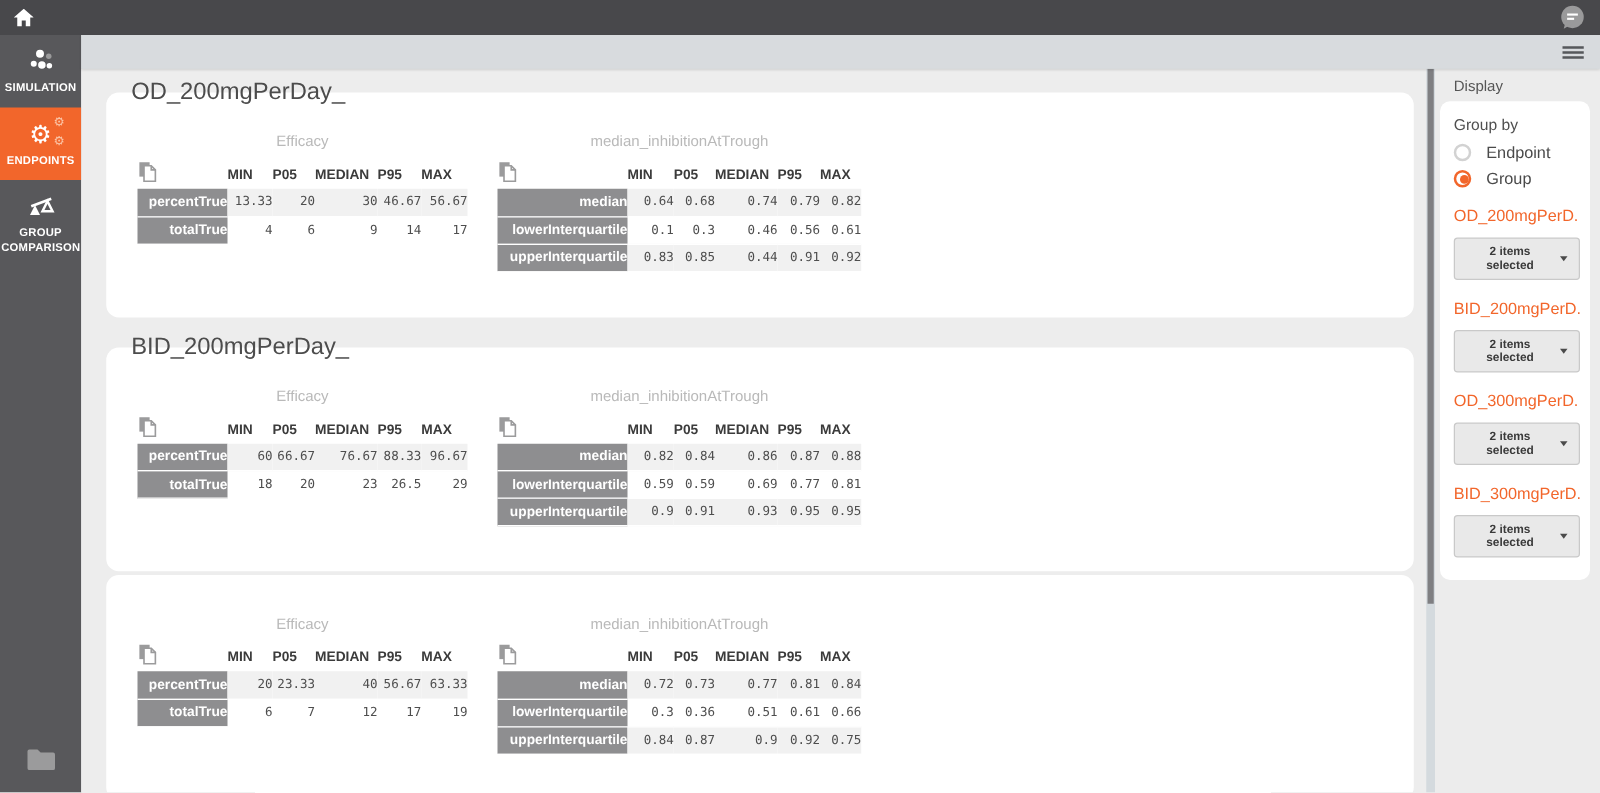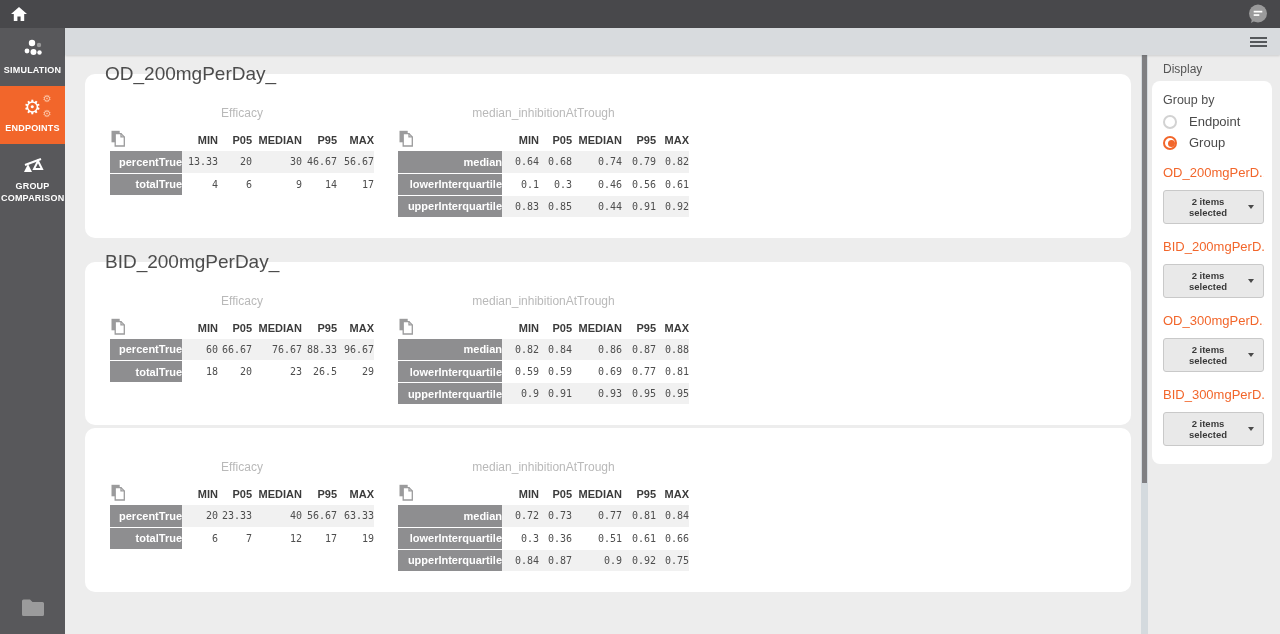--- a/index.html
+++ b/index.html
@@ -42,27 +42,27 @@
 
   .content-row { flex:1; display:flex; min-height:0; }
   .main-scroll { width:1076px; background:#ededed; padding-top:8px; overflow:hidden; }
   .vscroll { width:7px; background:#d4dade; position:relative; flex:none; }
   .vthumb { position:absolute; top:0; left:1px; width:5px; height:428px; background:#7f7f82; }
   .right-panel { width:132px; background:#ececec; flex:none; }
 
   
   .section { margin:0 10px 13px 20px; }
   .sec-title { font-size:19px; font-weight:400; color:#4c4c4c; margin:0 0 0 20px; height:21px; line-height:21px; position:relative; z-index:2; }
-  .card { background:#fff; border-radius:10px; margin-top:-10px; padding:32px 20px 20px 25px; }
+  .card { background:#fff; border-radius:10px; margin-top:-10px; padding:32px 20px 36px 25px; }
   .tables { display:flex; gap:24px; align-items:flex-start; }
   .gtitle { text-align:center; color:#b9b9b9; font-size:12px; margin-bottom:9px; }
   table.t { border-collapse:collapse; table-layout:fixed; }
   table.t th, table.t td { height:22px; padding:0; }
   th.icon-cell { text-align:left; vertical-align:bottom; padding-bottom:2px; }
-  th.colh { font-size:11px; font-weight:bold; color:#3b3b3b; text-align:right; padding-right:6px;margin-top:44px; }
+  th.colh { font-size:11px; font-weight:bold; color:#3b3b3b; text-align:left; padding-right:6px;margin-top:44px; }
   td.lbl { background:#8e8e90; color:#fff; font-weight:bold; font-size:11px; text-align:right; padding-right:8px; border-bottom:1px solid #fff; }
   td.val { font-family:"DejaVu Sans Mono", monospace; font-size:10px; color:#4e4e4e; text-align:right; padding-right:6px; border-bottom:1px solid #fff; }
   tbody tr:nth-child(odd) td.val { background:#f1f1f1; }
 
   
   .display-title { font-size:12px; color:#555; margin:7px 0 5px 15px; }
   .panel-card { background:#fff; border-radius:8px; margin:0 8px 0 4px; padding:12px 8px 18px 11px; }
   .groupby-label { font-size:12.5px; color:#4f4f4f; margin-bottom:7px; }
   .radio-row { display:flex; align-items:center; margin:3px 0 6px; }
   .radio { width:14px; height:14px; border-radius:50%; border:2px solid #d2d2d2; background:#fff; flex:none; position:relative; }

